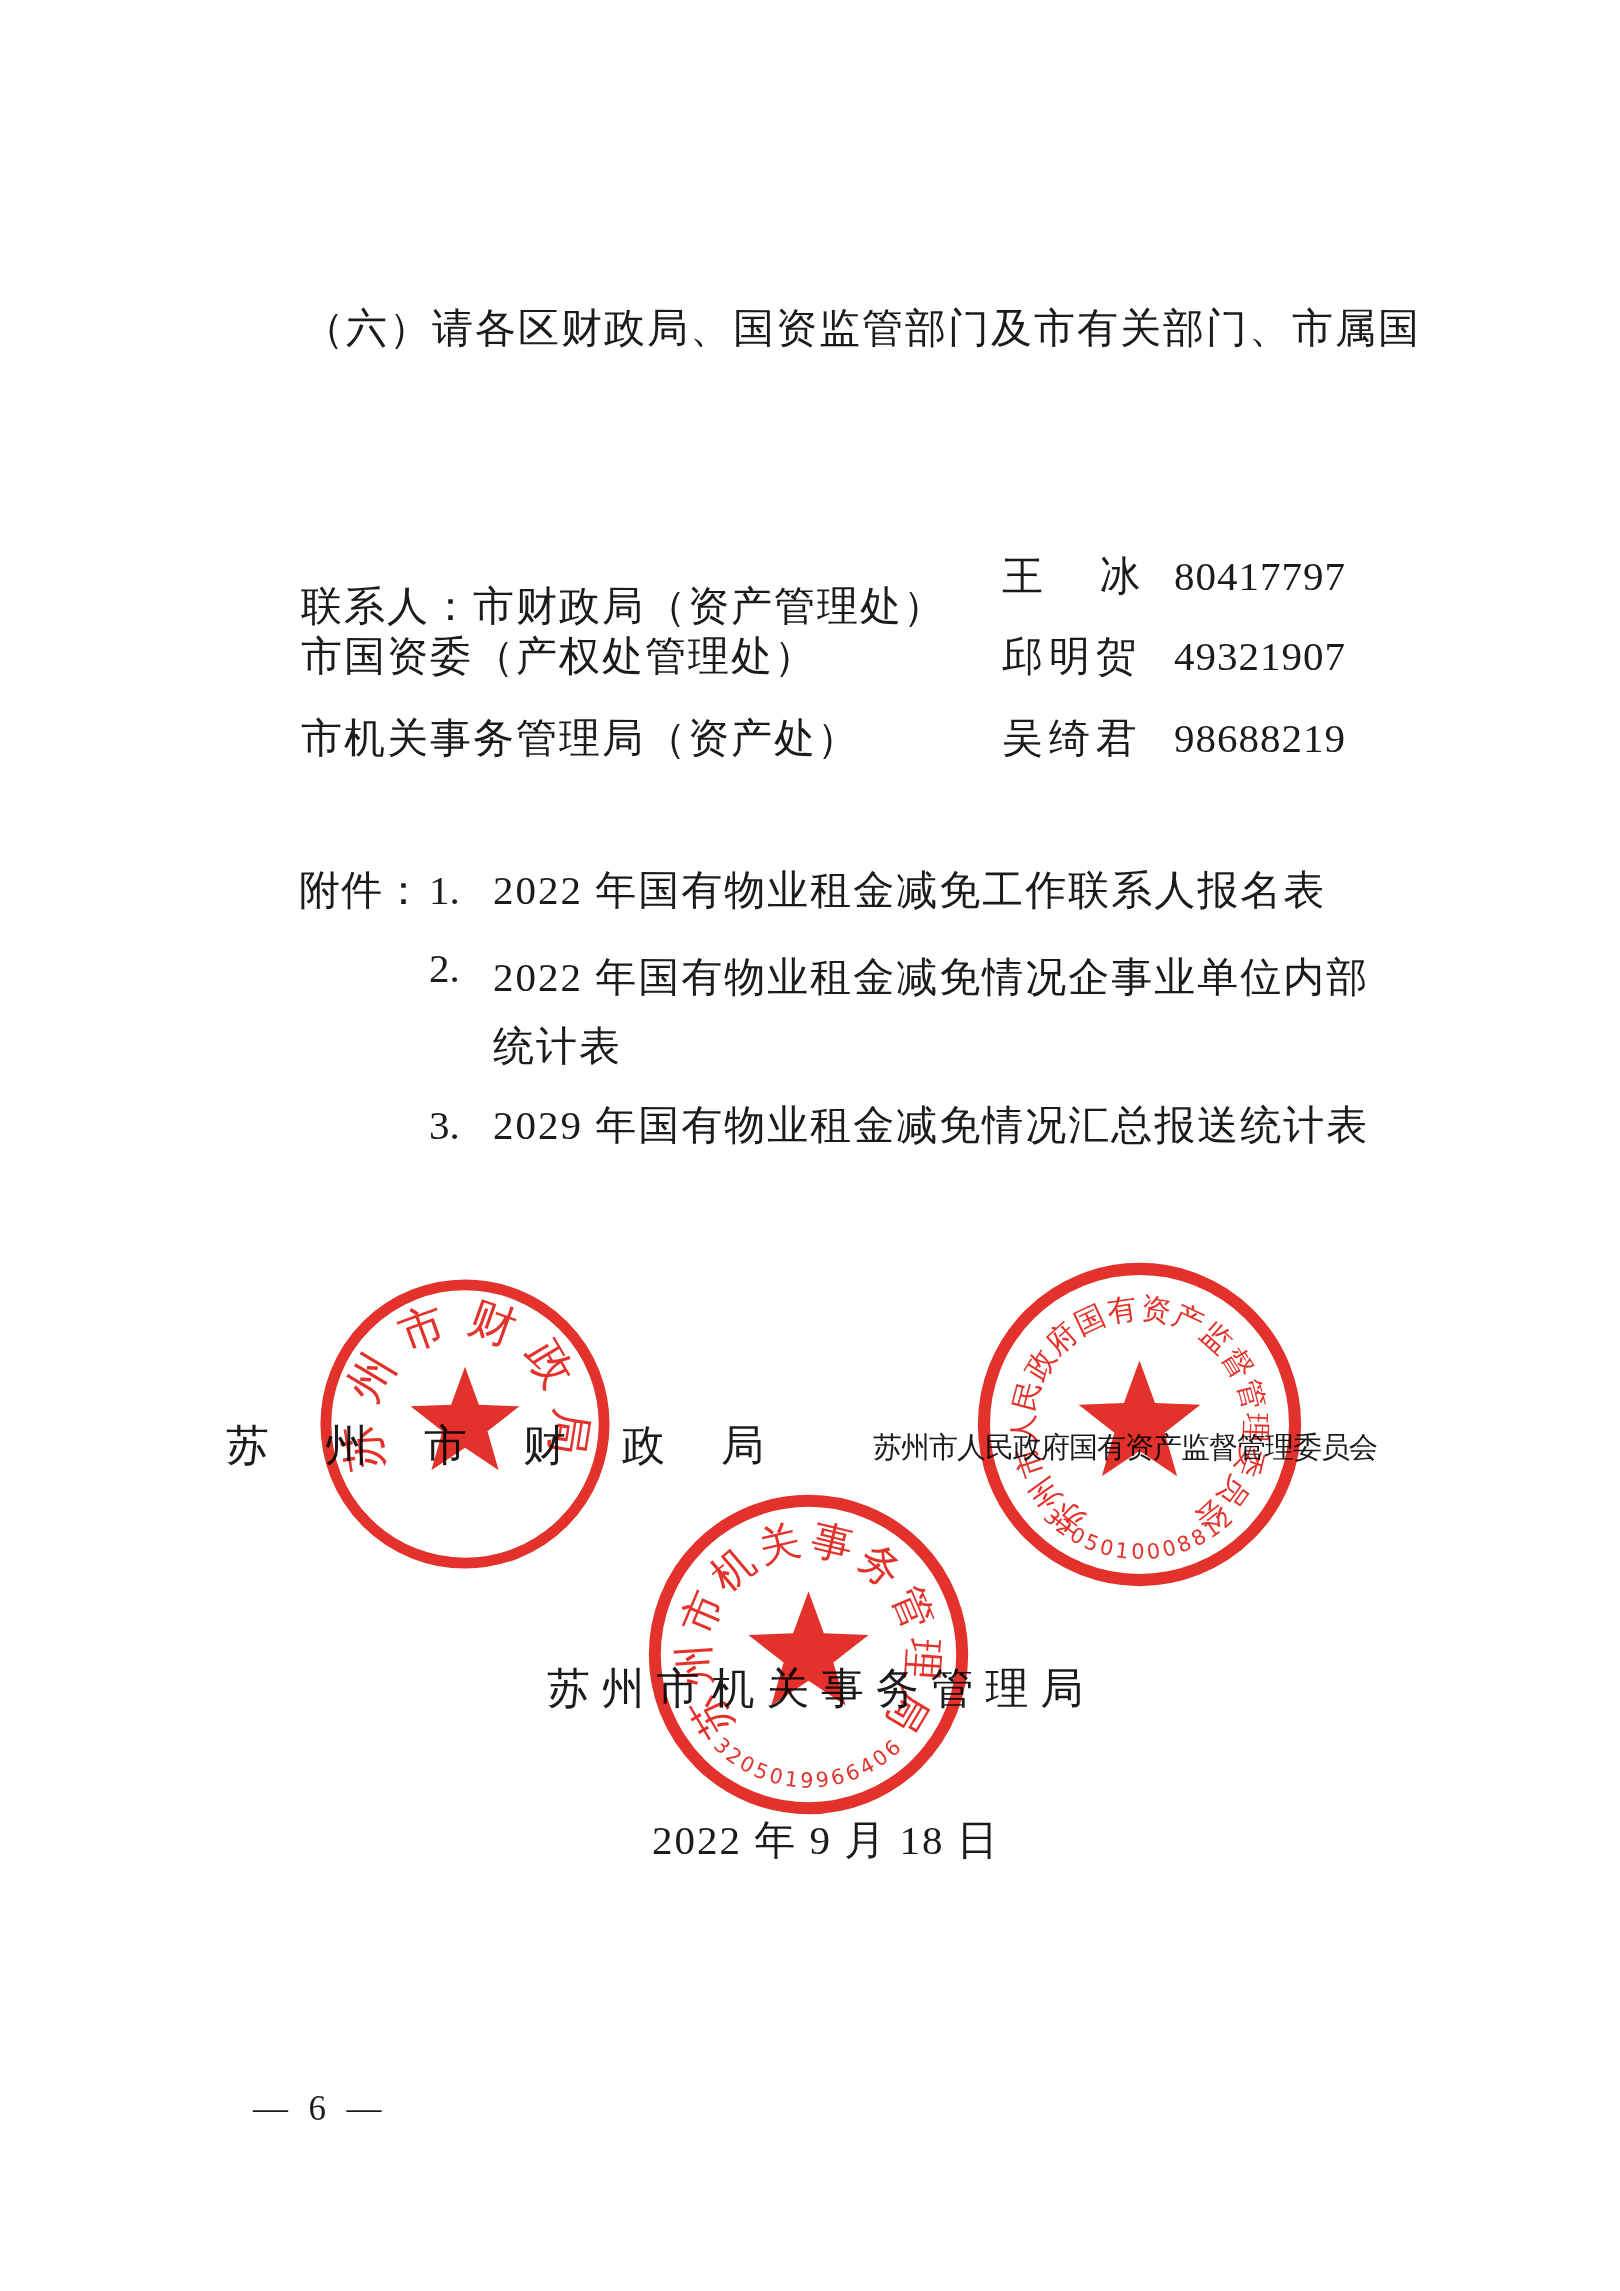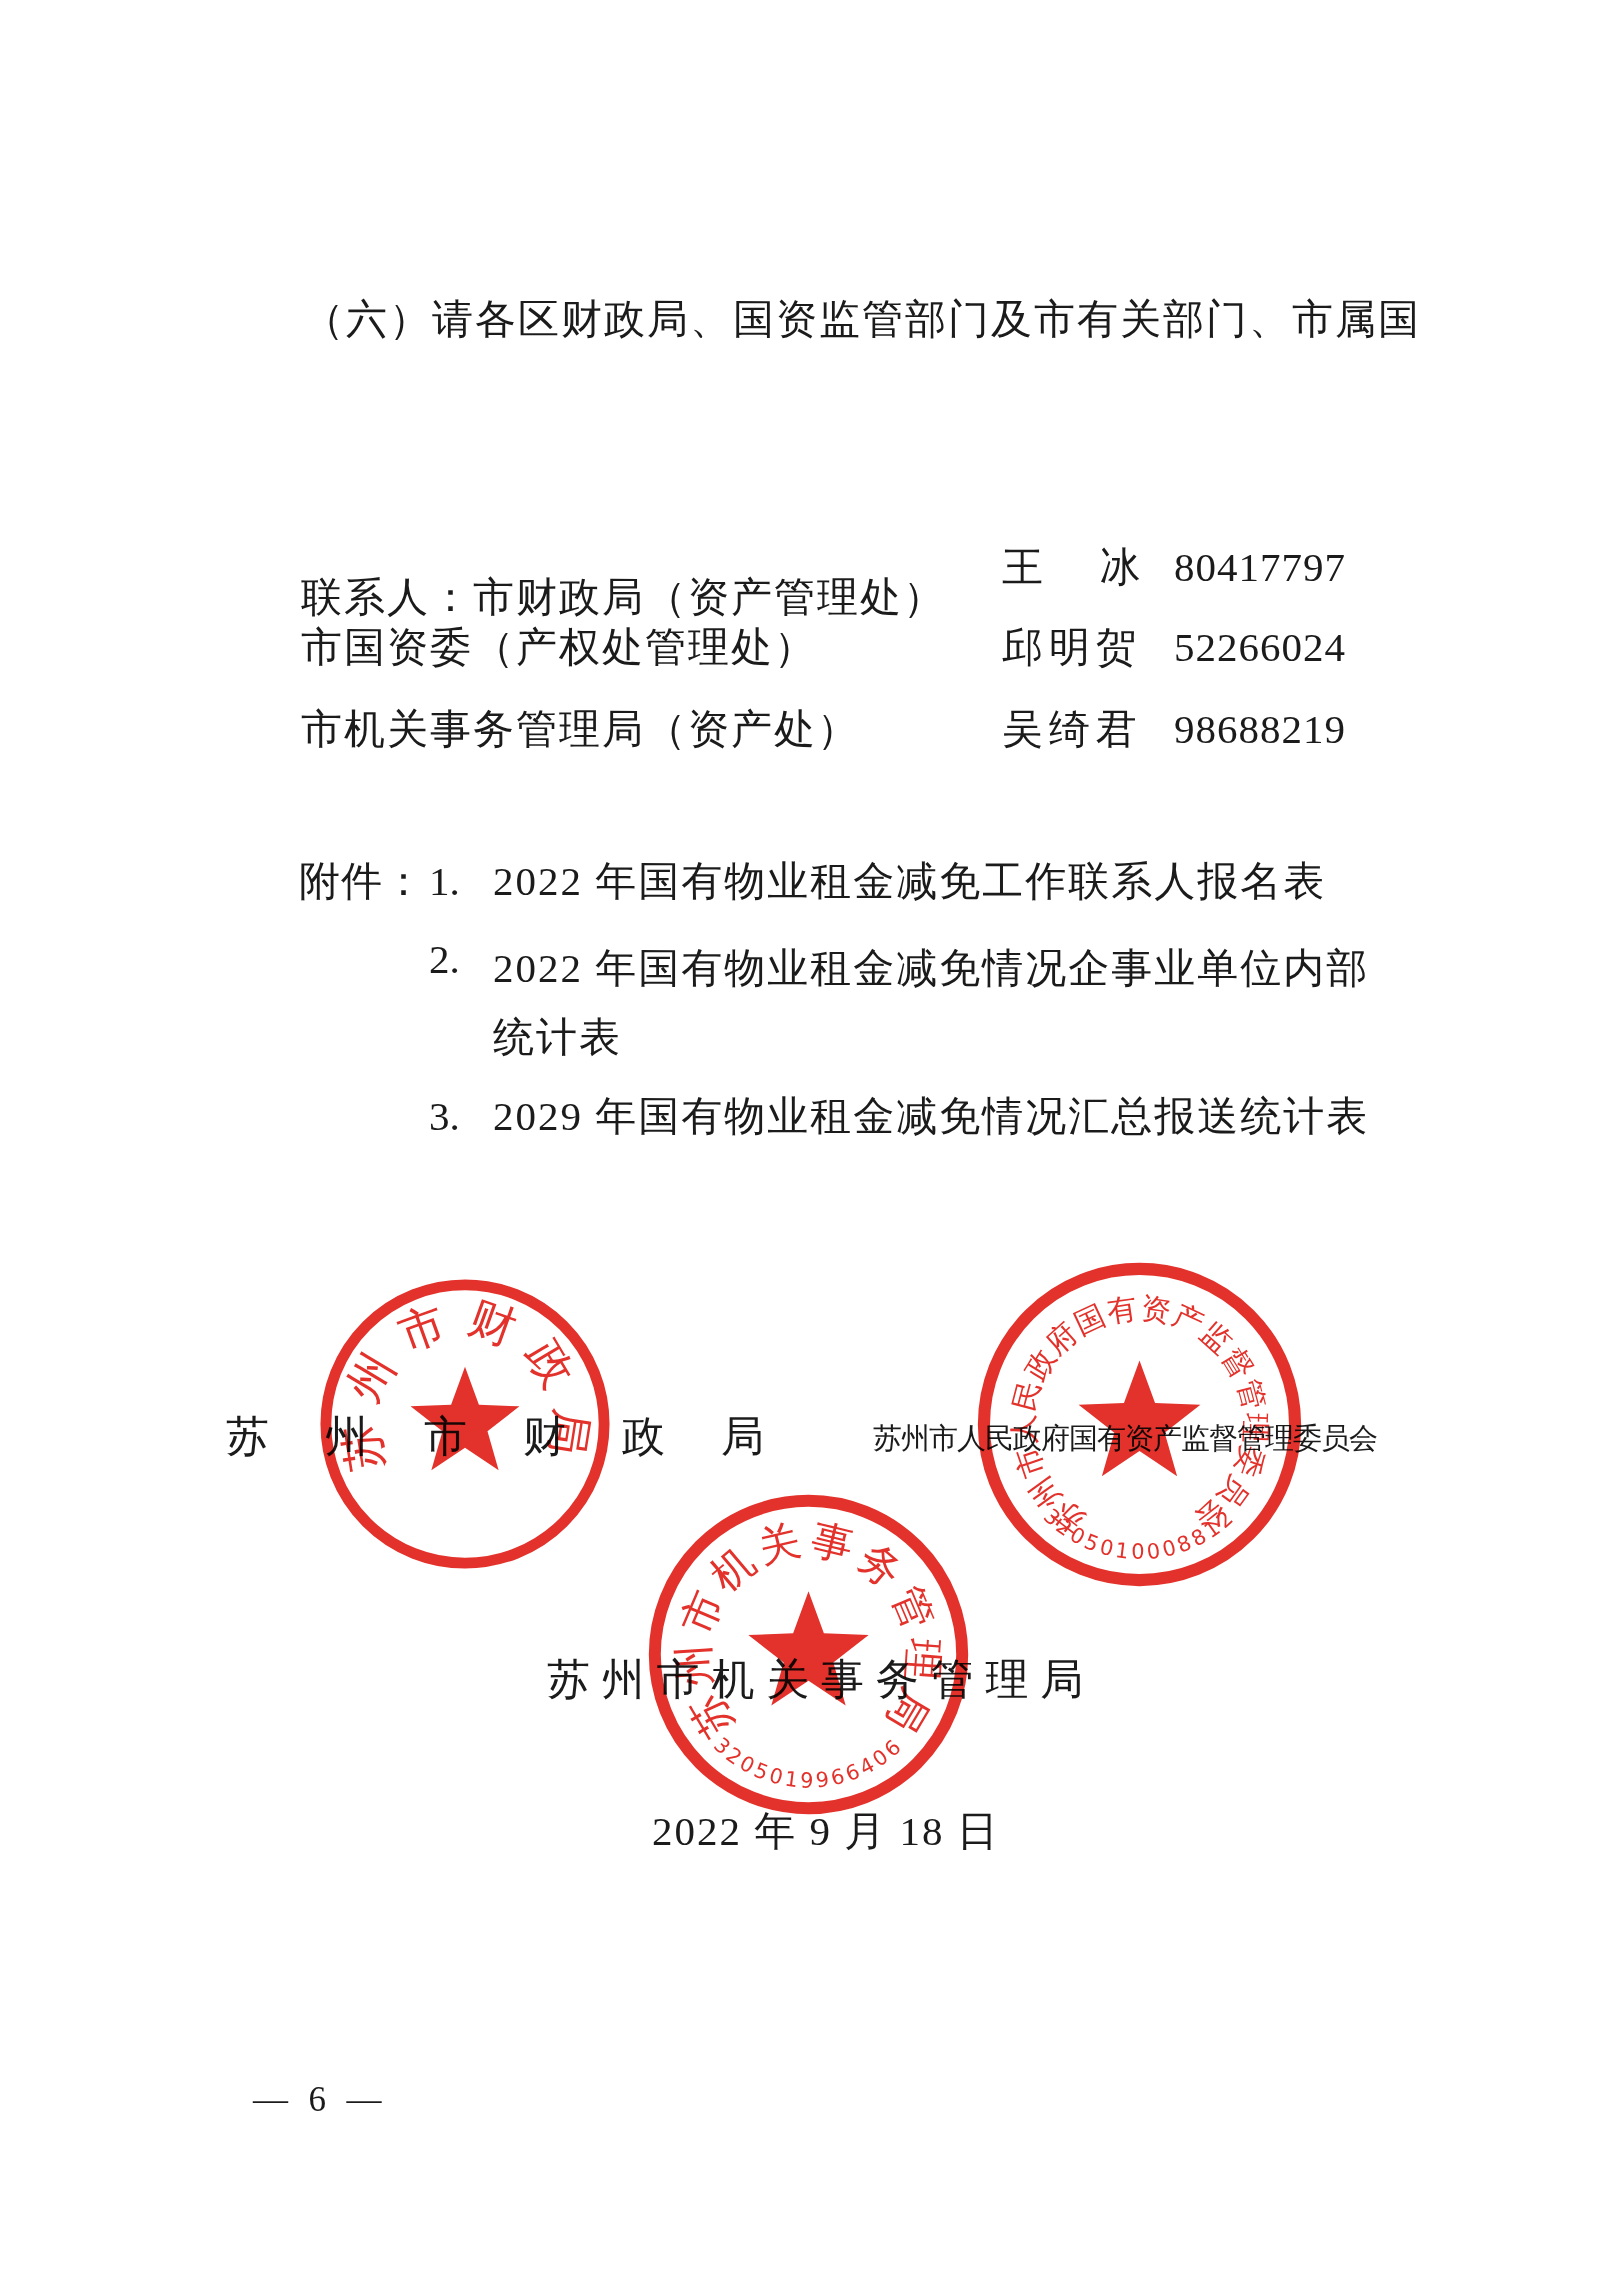--- a/index.html
+++ b/index.html
@@ -9,20 +9,21 @@
     background:#ffffff;
     overflow:hidden;
     font-family:"Liberation Serif","DejaVu Serif",serif;
     color:#1b1b1b;
   }
   .t{
     position:absolute;
     font-size:41px;
     line-height:1;
     white-space:nowrap;
+    margin-top:9px;
   }
   .seal{
     position:absolute;
     color:#e1251d;
     mix-blend-mode:multiply;
     opacity:0.94;
   }
   .seal svg{display:block;}
   .pagenum{font-size:35px;letter-spacing:5.9px;}
 </style>
@@ -34,21 +35,21 @@
   <div class="t" style="left:303px;top:299px;letter-spacing:2px">（六）请各区财政局、国资监管部门及市有关部门、市属国</div>
 
   <div>
     <span class="t" style="left:301px;top:577px;letter-spacing:2px">联系人：市财政局（资产管理处）</span>
     <span class="t" style="left:1002px;top:547px;letter-spacing:7.8px">王　冰</span>
     <span class="t" style="left:1174px;top:547px;letter-spacing:1px">80417797</span>
   </div>
   <div>
     <span class="t" style="left:301px;top:627px;letter-spacing:2px">市国资委（产权处管理处）</span>
     <span class="t" style="left:1002px;top:627px;letter-spacing:5.9px">邱明贺</span>
-    <span class="t" style="left:1174px;top:627px;letter-spacing:1px">52266024</span>
+    <span class="t" style="left:1174px;top:627px;letter-spacing:1px">49321907</span>
   </div>
   <div>
     <span class="t" style="left:301px;top:709px;letter-spacing:2px">市机关事务管理局（资产处）</span>
     <span class="t" style="left:1002px;top:709px;letter-spacing:5.9px">吴绮君</span>
     <span class="t" style="left:1174px;top:709px;letter-spacing:1px">98688219</span>
   </div>
 
   <div>
     <span class="t" style="left:299px;top:861px;letter-spacing:1px">附件：</span>
     <span class="t" style="left:429px;top:861px">1.</span>

